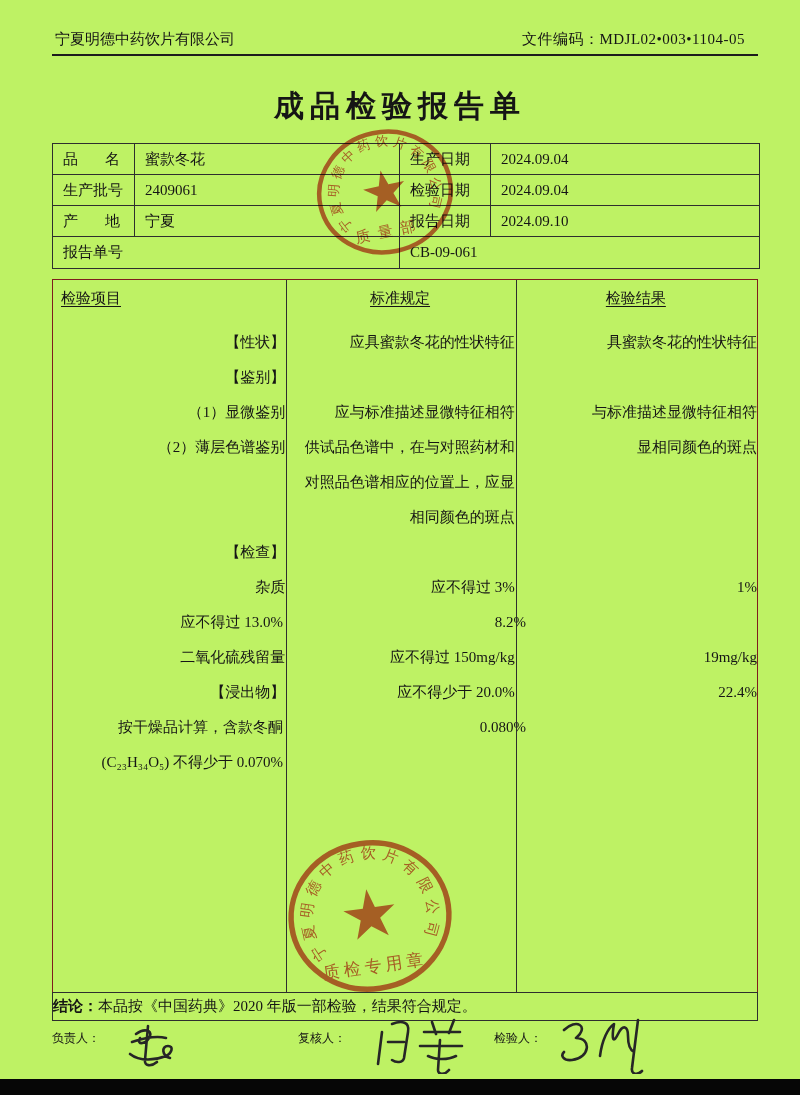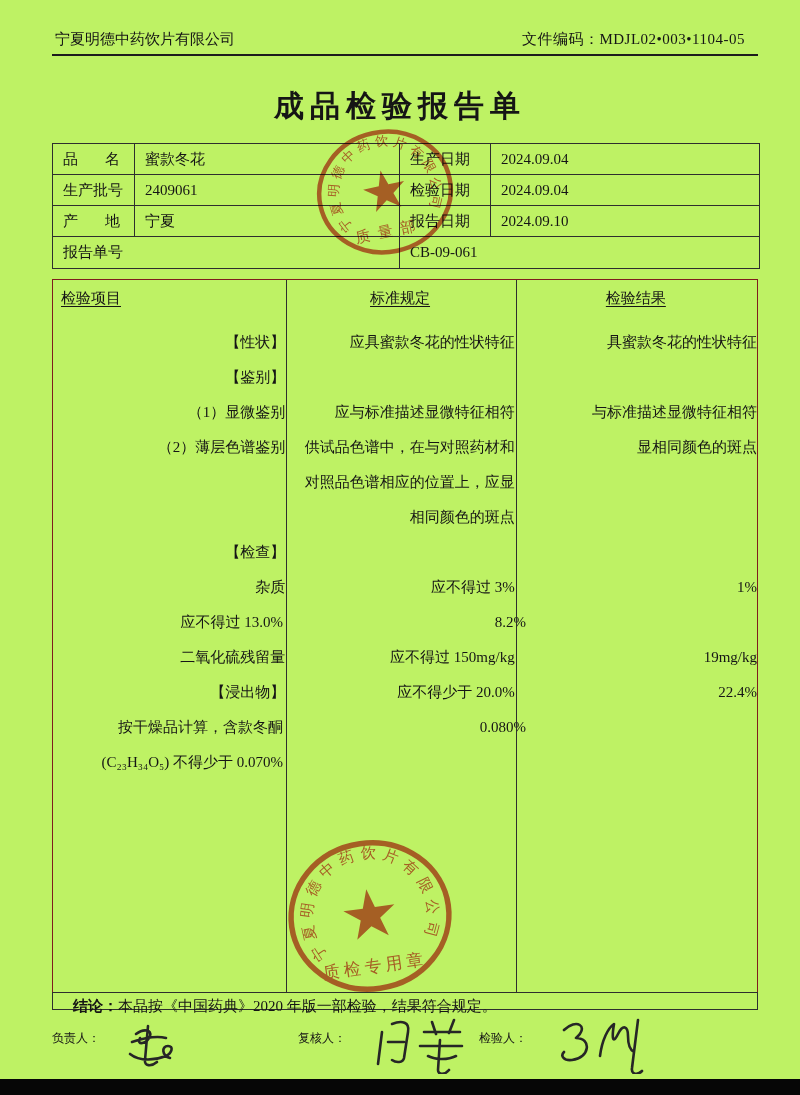--- a/index.html
+++ b/index.html
@@ -31,27 +31,27 @@
   .insp-header .h1{width:233px;padding-left:8px;box-sizing:border-box;}
   .insp-header .h2{width:230px;text-align:center;}
   .insp-header .h3{width:243px;text-align:center;}
   .insp-header span{text-decoration:underline;text-underline-offset:3px;}
   .insp-rows{margin-top:16px;text-align:right;}
   .irow{display:flex;align-items:flex-start;}
   .irow .c1{width:233px;padding-left:8px;box-sizing:border-box;line-height:35px;}
   .irow .c2{width:230px;padding-left:8px;box-sizing:border-box;line-height:35px;}
   .irow .c3{width:243px;padding-left:8px;box-sizing:border-box;line-height:35px;}
   
-  .conclusion{position:absolute;left:52px;top:992px;width:706px;height:18px;
+  .conclusion{position:absolute;left:52px;top:992px;width:706px;height:29px;
               border:1px solid #2e2e2e;box-sizing:border-box;line-height:27px;
-              padding-left:20px;font-size:15px;white-space:nowrap;}
+              padding-left:0;font-size:15px;white-space:nowrap;}
   .conclusion .clabel{font-weight:bold;}
   .sigrow{position:absolute;left:52px;top:1027px;width:706px;height:24px;font-size:12px;}
   .sigrow span{position:absolute;top:0;line-height:22px;}
-  .sig-l1{left:0;}.sig-l2{left:246px;}.sig-l3{left:427px;}
+  .sig-l1{left:0;}.sig-l2{left:246px;}.sig-l3{left:442px;}
   .sig-svg{position:absolute;left:52px;top:1012px;pointer-events:none;}
   .sig-path{fill:none;stroke:#262626;stroke-width:2.6;stroke-linecap:round;stroke-linejoin:round;}
   
   .stamp{position:absolute;opacity:.84;mix-blend-mode:multiply;}
   .stamp-top{left:305px;top:116px;}
   .stamp-bottom{left:275px;top:825px;}
   .scan-bar{position:absolute;left:0;top:1079px;width:800px;height:16px;background:#060606;}
 </style>
 </head>
 <body>

